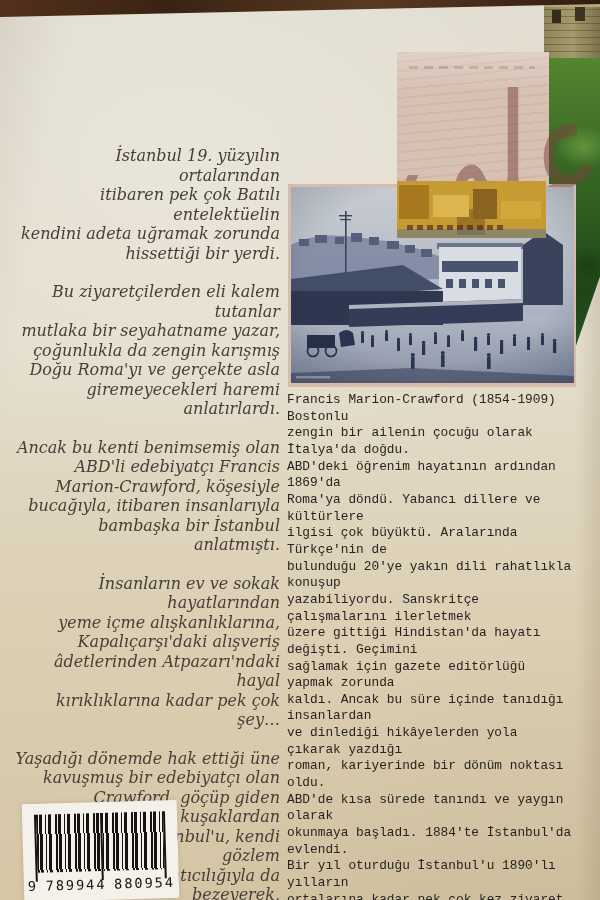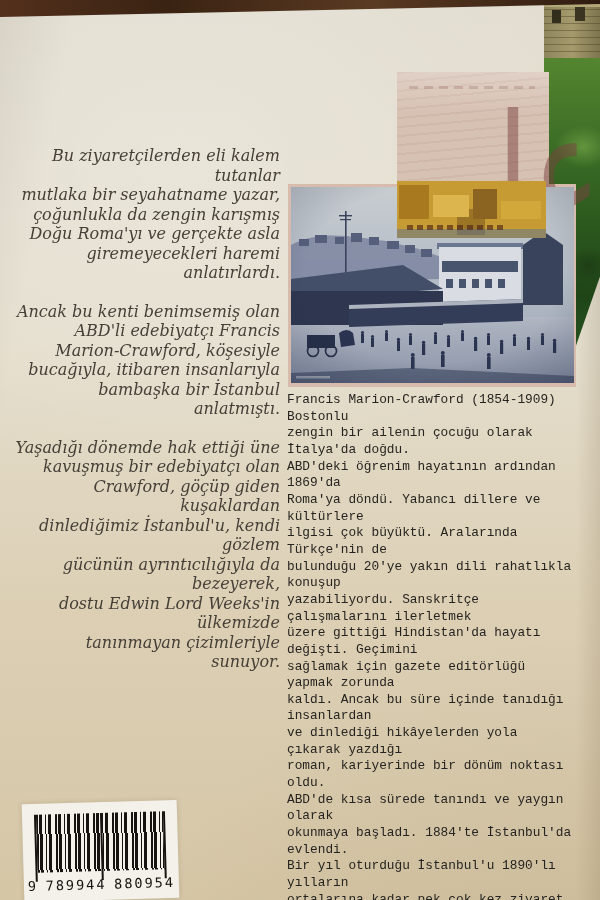--- a/index.html
+++ b/index.html
@@ -35,21 +35,21 @@
       radial-gradient(30px 26px at 80% 70%, rgba(25,50,18,.55), transparent 70%),
       linear-gradient(180deg,#54852f 0%,#3c6d26 30%,#2c5a1e 55%,#1f4517 80%,#275222 100%);}
   
   .pink-mat{position:absolute;left:288px;top:184px;width:288px;height:203px;z-index:1;
     background:#d7bcae;}
   
   .pink-panel{position:absolute;left:397px;top:52px;width:152px;height:136px;z-index:2;
     background-color:#d7c1b3;
     background-image:
       linear-gradient(180deg, rgba(255,255,255,.25), transparent 30%),
-      repeating-linear-gradient(175deg, rgba(160,120,105,.12) 0 2px, transparent 2px 9px); margin-top: 20px;}
+      repeating-linear-gradient(175deg, rgba(160,120,105,.12) 0 2px, transparent 2px 9px);}
   .sketch-line{position:absolute;left:12px;right:14px;top:14px;height:3px;opacity:.5;
     background:repeating-linear-gradient(90deg, rgba(140,95,85,.55) 0 9px, transparent 9px 15px);}
   .big-calligraphy{position:absolute;left:0;top:22px;width:100%;text-align:center;z-index:6;
     font-family:"DejaVu Sans",sans-serif;font-size:116px;line-height:1;
     color:rgba(122,66,64,.50);transform:scaleY(1.32);transform-origin:top center;
     pointer-events:none;}
   
   .gold-band{position:absolute;left:397px;top:181px;width:149px;height:57px;z-index:4;
     background-color:#c79b33;
     background-repeat:no-repeat;
@@ -223,30 +223,39 @@
       <rect x="5" y="189" width="34" height="2.4" fill="#cfd3da" opacity="0.6"></rect>
       <rect x="0" y="0" width="283" height="196" fill="url(#vign)"></rect>
     </svg>
   </div>
 
   <div class="gold-band">
     <div class="band-script"></div>
   </div>
 
   <div class="left-column">
+    <p>İstanbul 19. yüzyılın ortalarından
+itibaren pek çok Batılı entelektüelin
+kendini adeta uğramak zorunda
+hissettiği bir yerdi.</p>
     <p>Bu ziyaretçilerden eli kalem tutanlar
 mutlaka bir seyahatname yazar,
 çoğunlukla da zengin karışmış
 Doğu Roma'yı ve gerçekte asla
 giremeyecekleri haremi anlatırlardı.</p>
     <p>Ancak bu kenti benimsemiş olan
 ABD'li edebiyatçı Francis
 Marion-Crawford, köşesiyle
 bucağıyla, itibaren insanlarıyla
 bambaşka bir İstanbul anlatmıştı.</p>
+    <p>İnsanların ev ve sokak hayatlarından
+yeme içme alışkanlıklarına,
+Kapalıçarşı'daki alışveriş
+âdetlerinden Atpazarı'ndaki hayal
+kırıklıklarına kadar pek çok şey…</p>
     <p>Yaşadığı dönemde hak ettiği üne
 kavuşmuş bir edebiyatçı olan
 Crawford, göçüp giden kuşaklardan
 dinlediğimiz İstanbul'u, kendi gözlem
 gücünün ayrıntıcılığıyla da bezeyerek,
 dostu Edwin Lord Weeks'in ülkemizde
 tanınmayan çizimleriyle sunuyor.</p>
   </div>
 
   <div class="bio">Francis Marion-Crawford (1854-1909) Bostonlu

